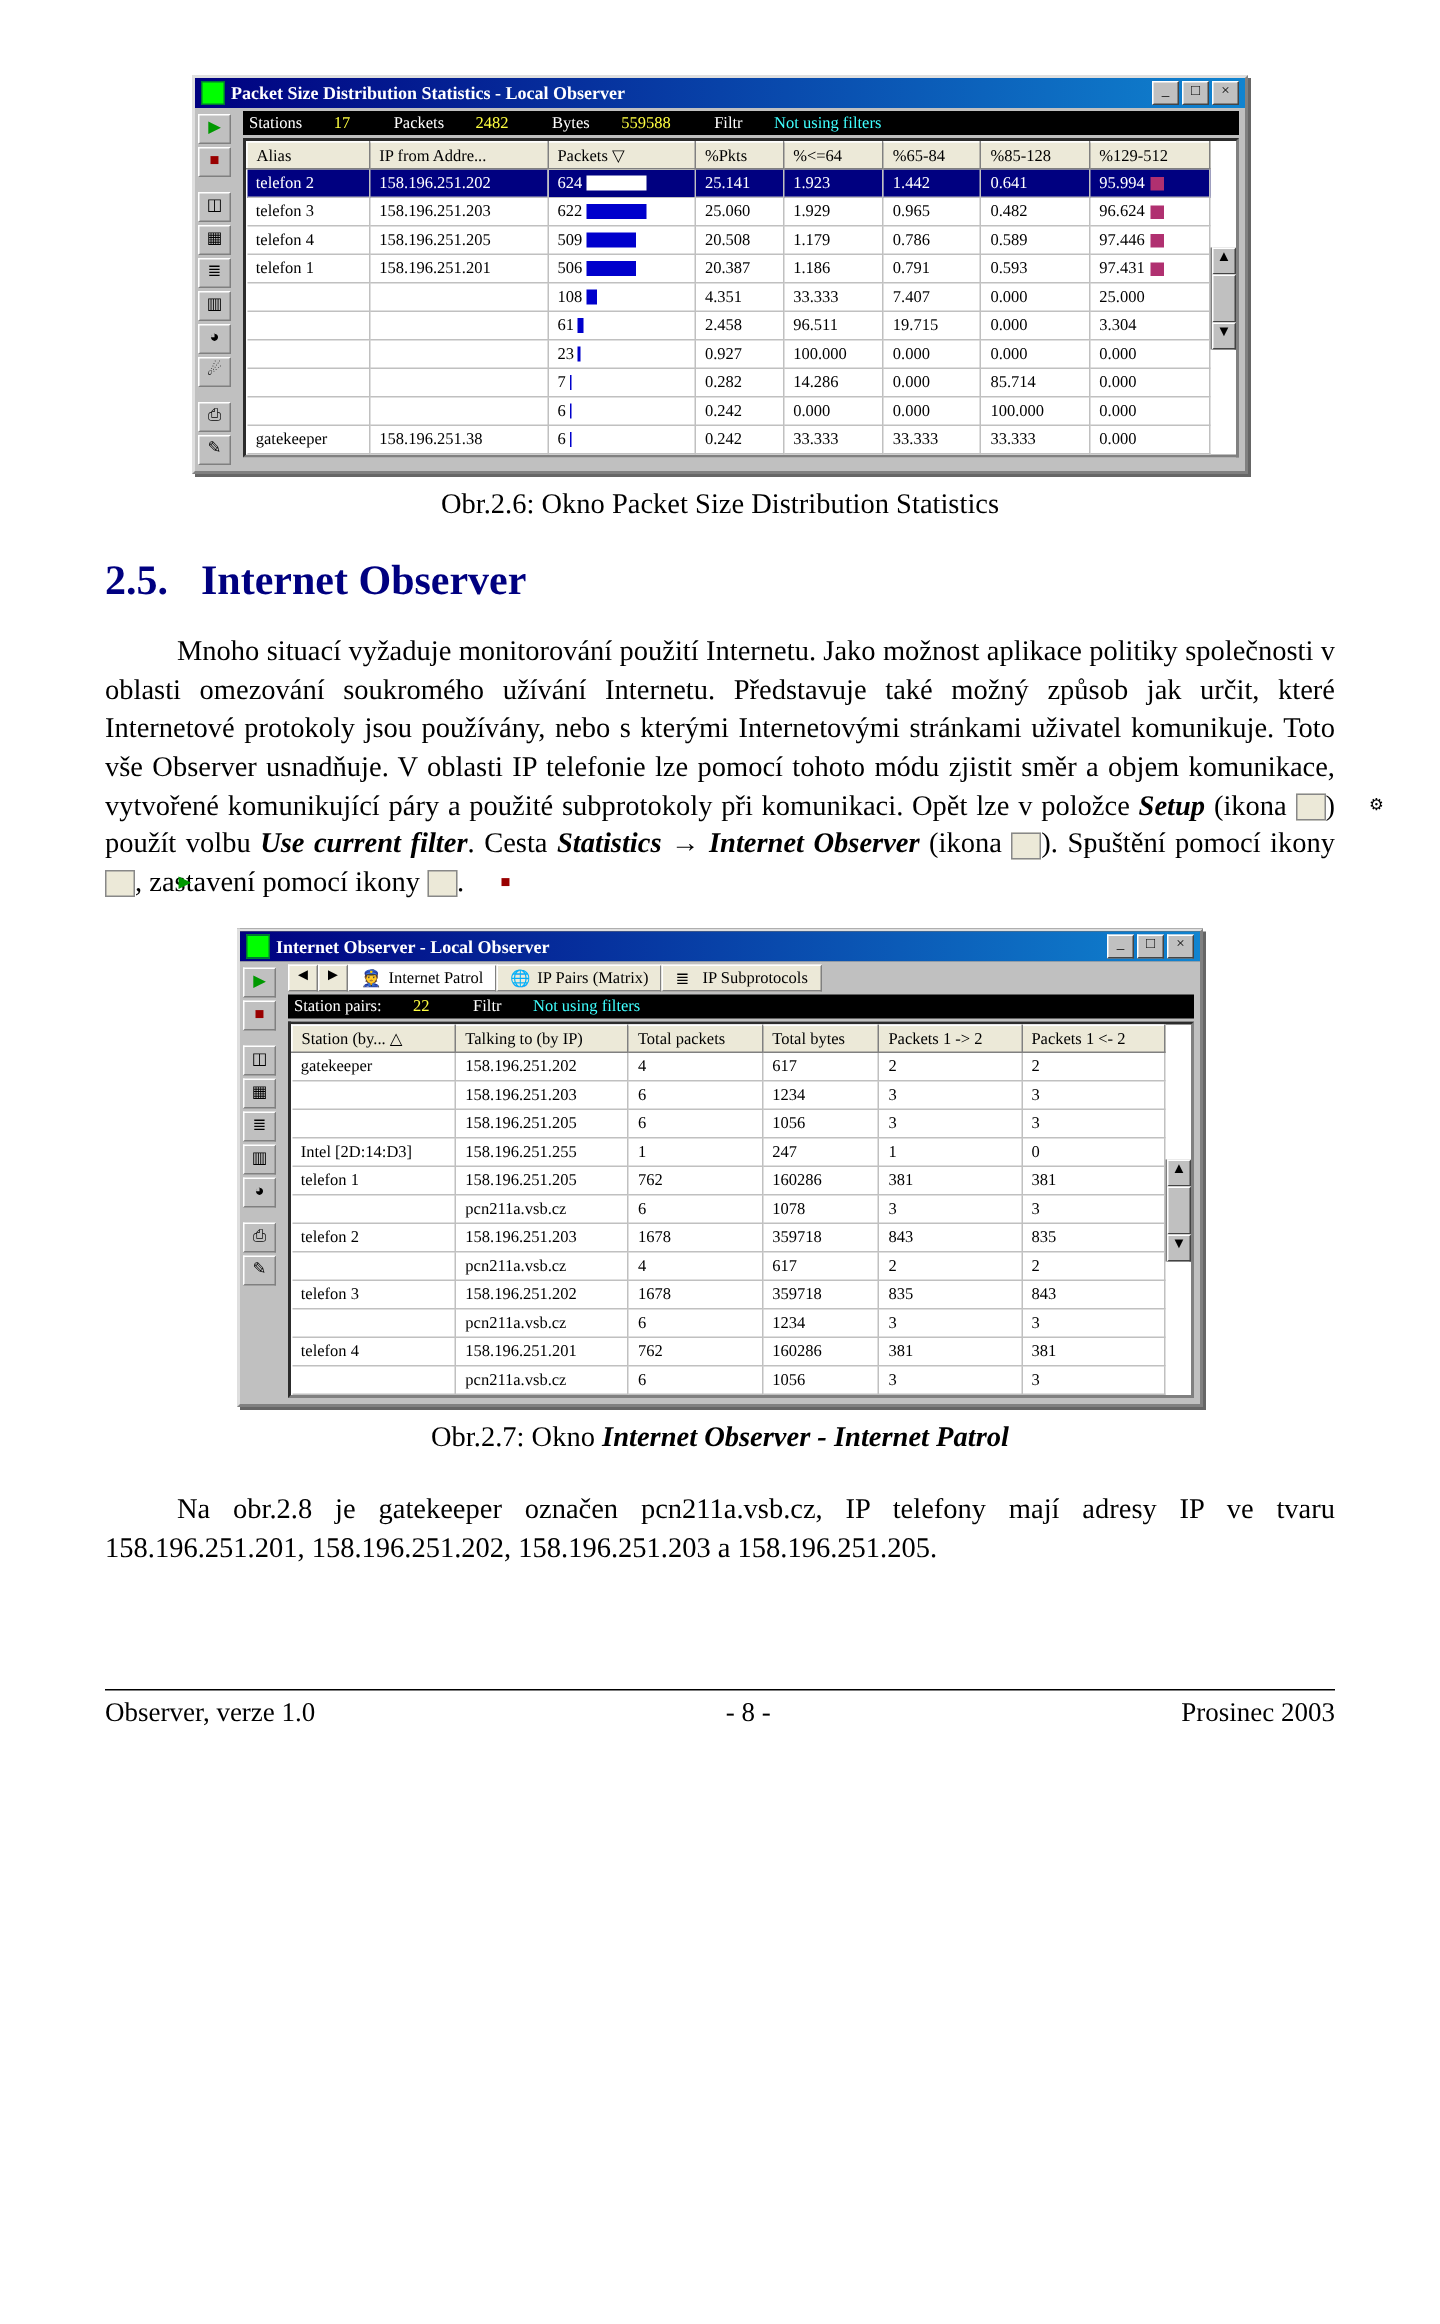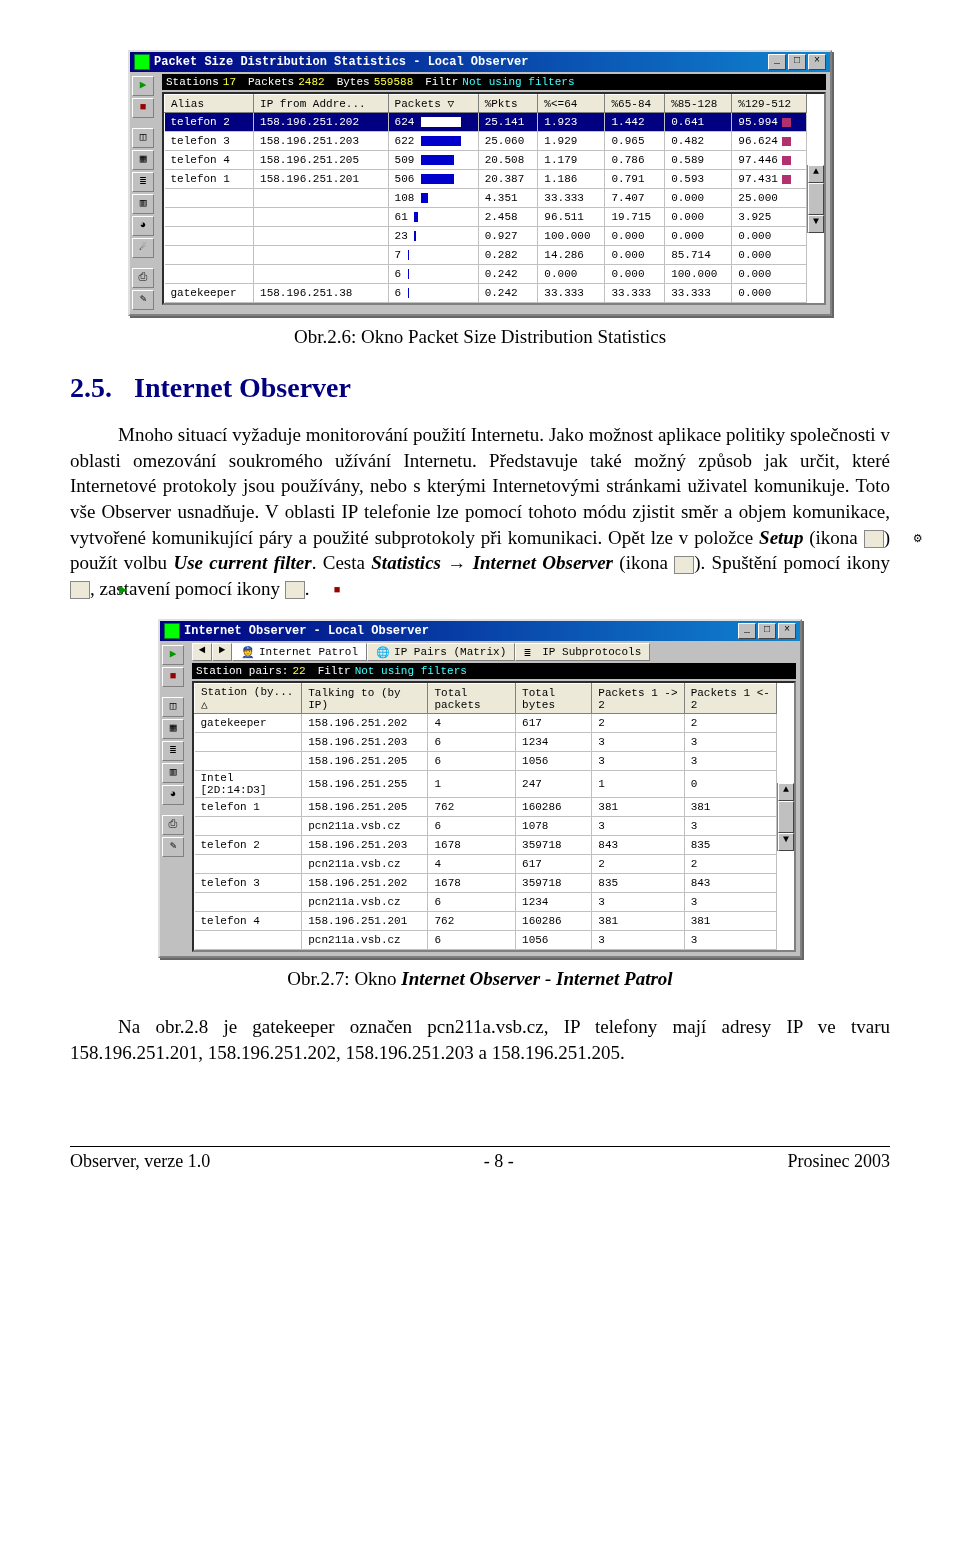--- a/index.html
+++ b/index.html
@@ -52,21 +52,21 @@
 
   
   .win {
     display: inline-block;
     text-align: left;
     background: #000000;
     border: 2px solid #808080;
     border-top-color: #dfdfdf;
     border-left-color: #dfdfdf;
     box-shadow: 2px 2px 0 #666;
-    font-family: Liberation Mono, monospace;
+    font-family: Liberation Serif, serif;
     font-size: 12px;
   }
   .titlebar {
     background: linear-gradient(to right, #000080, #1084d0);
     color: #fff;
     padding: 2px 4px;
     display: flex;
     align-items: center;
   }
   .titlebar .sysicon {
@@ -110,21 +110,21 @@
     flex: 1;
     background: #c0c0c0;
     padding: 2px 4px 4px 4px;
   }
   .statsbar {
     background: #000;
     color: #fff;
     padding: 2px 4px;
     font-size: 11px;
     display: flex;
-    gap: 4px;
+    gap: 21px;
     margin-bottom: 2px;
   }
   .statsbar .lbl { color: #fff; }
   .statsbar .val { color: #ffff40; margin-right: 8px; }
   .statsbar .filterval { color: #40ffff; }
   .tabs {
     display: flex;
     gap: 0;
     margin-bottom: 2px;
   }
@@ -320,21 +320,21 @@
                     <td>25.000</td>
                   </tr>
                   <tr>
                     <td></td>
                     <td></td>
                     <td class="bar-cell">61 <span class="bar" style="width:4px;background:#0000cc"></span></td>
                     <td>2.458</td>
                     <td>96.511</td>
                     <td>19.715</td>
                     <td>0.000</td>
-                    <td>3.925</td>
+                    <td>3.304</td>
                   </tr>
                   <tr>
                     <td></td>
                     <td></td>
                     <td class="bar-cell">23 <span class="bar" style="width:2px;background:#0000cc"></span></td>
                     <td>0.927</td>
                     <td>100.000</td>
                     <td>0.000</td>
                     <td>0.000</td>
                     <td>0.000</td>

